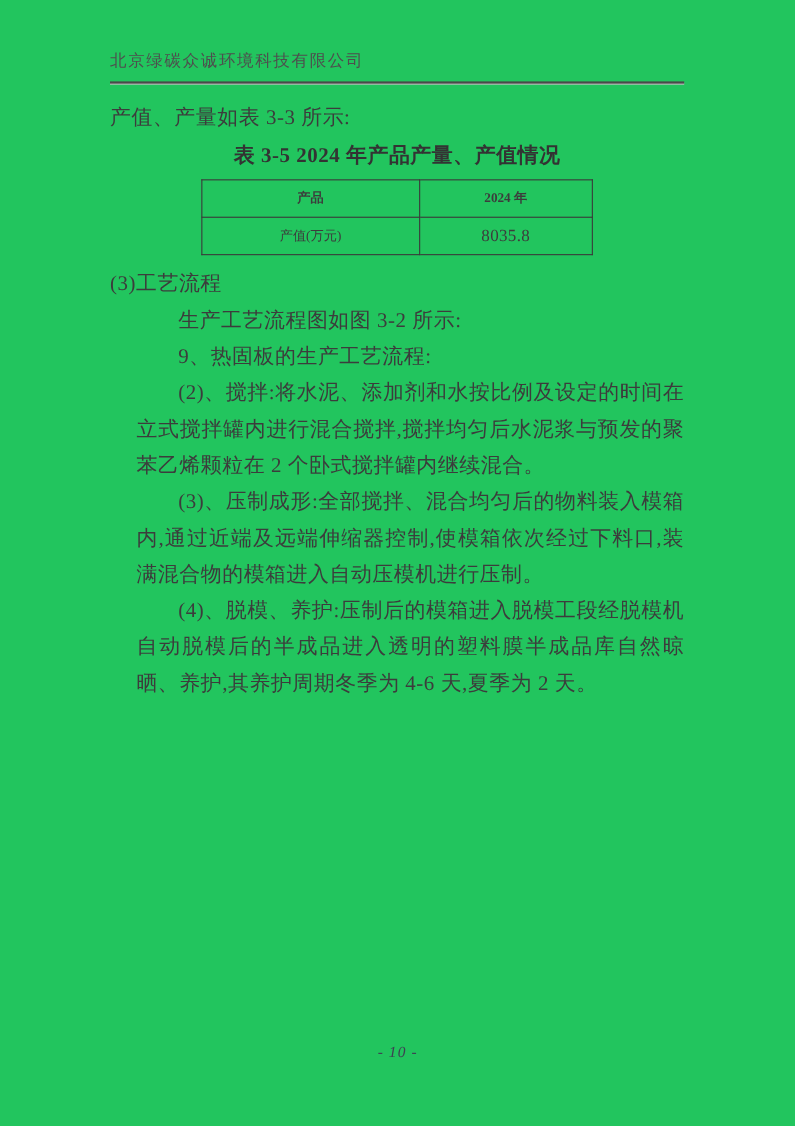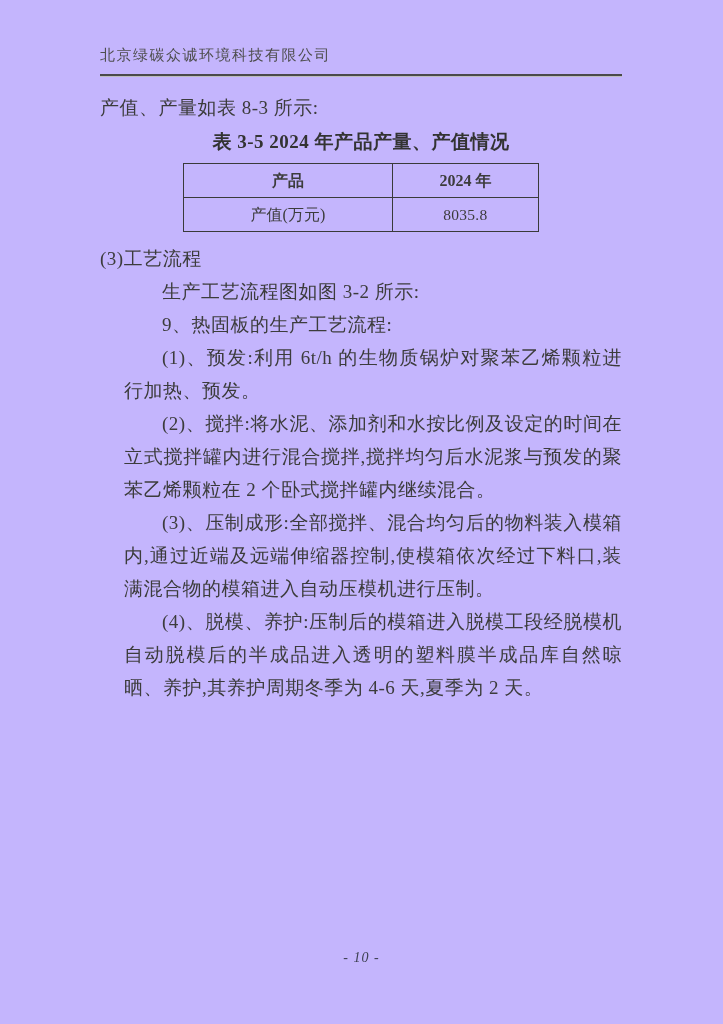--- a/index.html
+++ b/index.html
@@ -1,75 +1,74 @@
 <!DOCTYPE html>
 <html><head>
 <meta charset="utf-8">
 <style>
   html,body{margin:0;padding:0;background:#e9e9e9;}
   .page{
-    width:723px;height:1024px;background:#c4b5fd;position:relative;overflow:hidden;
+    width:723px;height:1024px;background:#22c55e;position:relative;overflow:hidden;
     font-family:"Liberation Serif","DejaVu Serif",serif;color:#3c3c3c;
     margin:0 auto;box-sizing:border-box;
   }
   .content{padding:46px 101px 0 100px;}
   .hdr{display:flex;justify-content:space-between;align-items:baseline;
        font-size:15px;color:#4e4e4e;letter-spacing:1.5px;}
   .hdr-right{display:flex;gap:16px;align-items:baseline;letter-spacing:0.5px;}
   .archive-number{font-weight:bold;letter-spacing:0.8px;color:#41414b;}
   .rule{height:2px;background:#4a4a4a;margin-top:9px;box-shadow:0 1px 0 #bdbdbd;}
   .body-text{font-size:19px;line-height:33px;text-align:justify;}
   .intro{margin-top:15px;letter-spacing:0.5px;}
   .tbl-title{font-size:19px;font-weight:bold;text-align:center;
              margin-top:5px;line-height:26px;letter-spacing:0.5px;color:#333;}
   table{border-collapse:collapse;margin:8px auto 0;width:356px;}
   th,td{border:1.6px solid #3a3a3a;height:24px;text-align:center;
-        font-size:16px;padding:0;color:#3c3c3c;}
+        font-size:12px;padding:0;color:#3c3c3c;}
   th{font-weight:bold;}
   .val{font-size:15.5px;letter-spacing:0.3px;}
   p{margin:0;}
   .sec{margin-top:10px;letter-spacing:0.5px;}
   .indent{text-indent:38px;letter-spacing:0.5px;margin-left:24px;}
   .footer{position:absolute;bottom:58px;left:0;width:100%;text-align:center;
           font-size:14px;color:#3e4152;letter-spacing:1px;font-style:italic;}
 </style>
 </head>
 <body>
 
 <div class="page">
   <div class="content">
 
     <div class="hdr">
       <span>北京绿碳众诚环境科技有限公司</span>
     </div>
     <div class="rule"></div>
 
     <div class="body-text">
-      <p class="intro">产值、产量如表 8-3 所示:</p>
+      <p class="intro">产值、产量如表 3-3 所示:</p>
 
       <div class="tbl-title">表 3-5 2024 年产品产量、产值情况</div>
 
       <table>
         <tbody>
           <tr>
             <th>产品</th>
             <th>2024 年</th>
           </tr>
           <tr>
             <td>产值(万元)</td>
             <td class="val">8035.8</td>
           </tr>
         </tbody>
       </table>
 
       <p class="sec">(3)工艺流程</p>
       <p class="indent">生产工艺流程图如图 3-2 所示:</p>
       <p class="indent">9、热固板的生产工艺流程:</p>
 
-      <p class="indent">(1)、预发:利用 6t/h 的生物质锅炉对聚苯乙烯颗粒进行加热、预发。</p>
       <p class="indent">(2)、搅拌:将水泥、添加剂和水按比例及设定的时间在立式搅拌罐内进行混合搅拌,搅拌均匀后水泥浆与预发的聚苯乙烯颗粒在 2 个卧式搅拌罐内继续混合。</p>
       <p class="indent">(3)、压制成形:全部搅拌、混合均匀后的物料装入模箱内,通过近端及远端伸缩器控制,使模箱依次经过下料口,装满混合物的模箱进入自动压模机进行压制。</p>
       <p class="indent">(4)、脱模、养护:压制后的模箱进入脱模工段经脱模机自动脱模后的半成品进入透明的塑料膜半成品库自然晾晒、养护,其养护周期冬季为 4-6 天,夏季为 2 天。</p>
     </div>
   </div>
 
   <div class="footer">
     <span>- 10 -</span>
   </div>
 </div>

